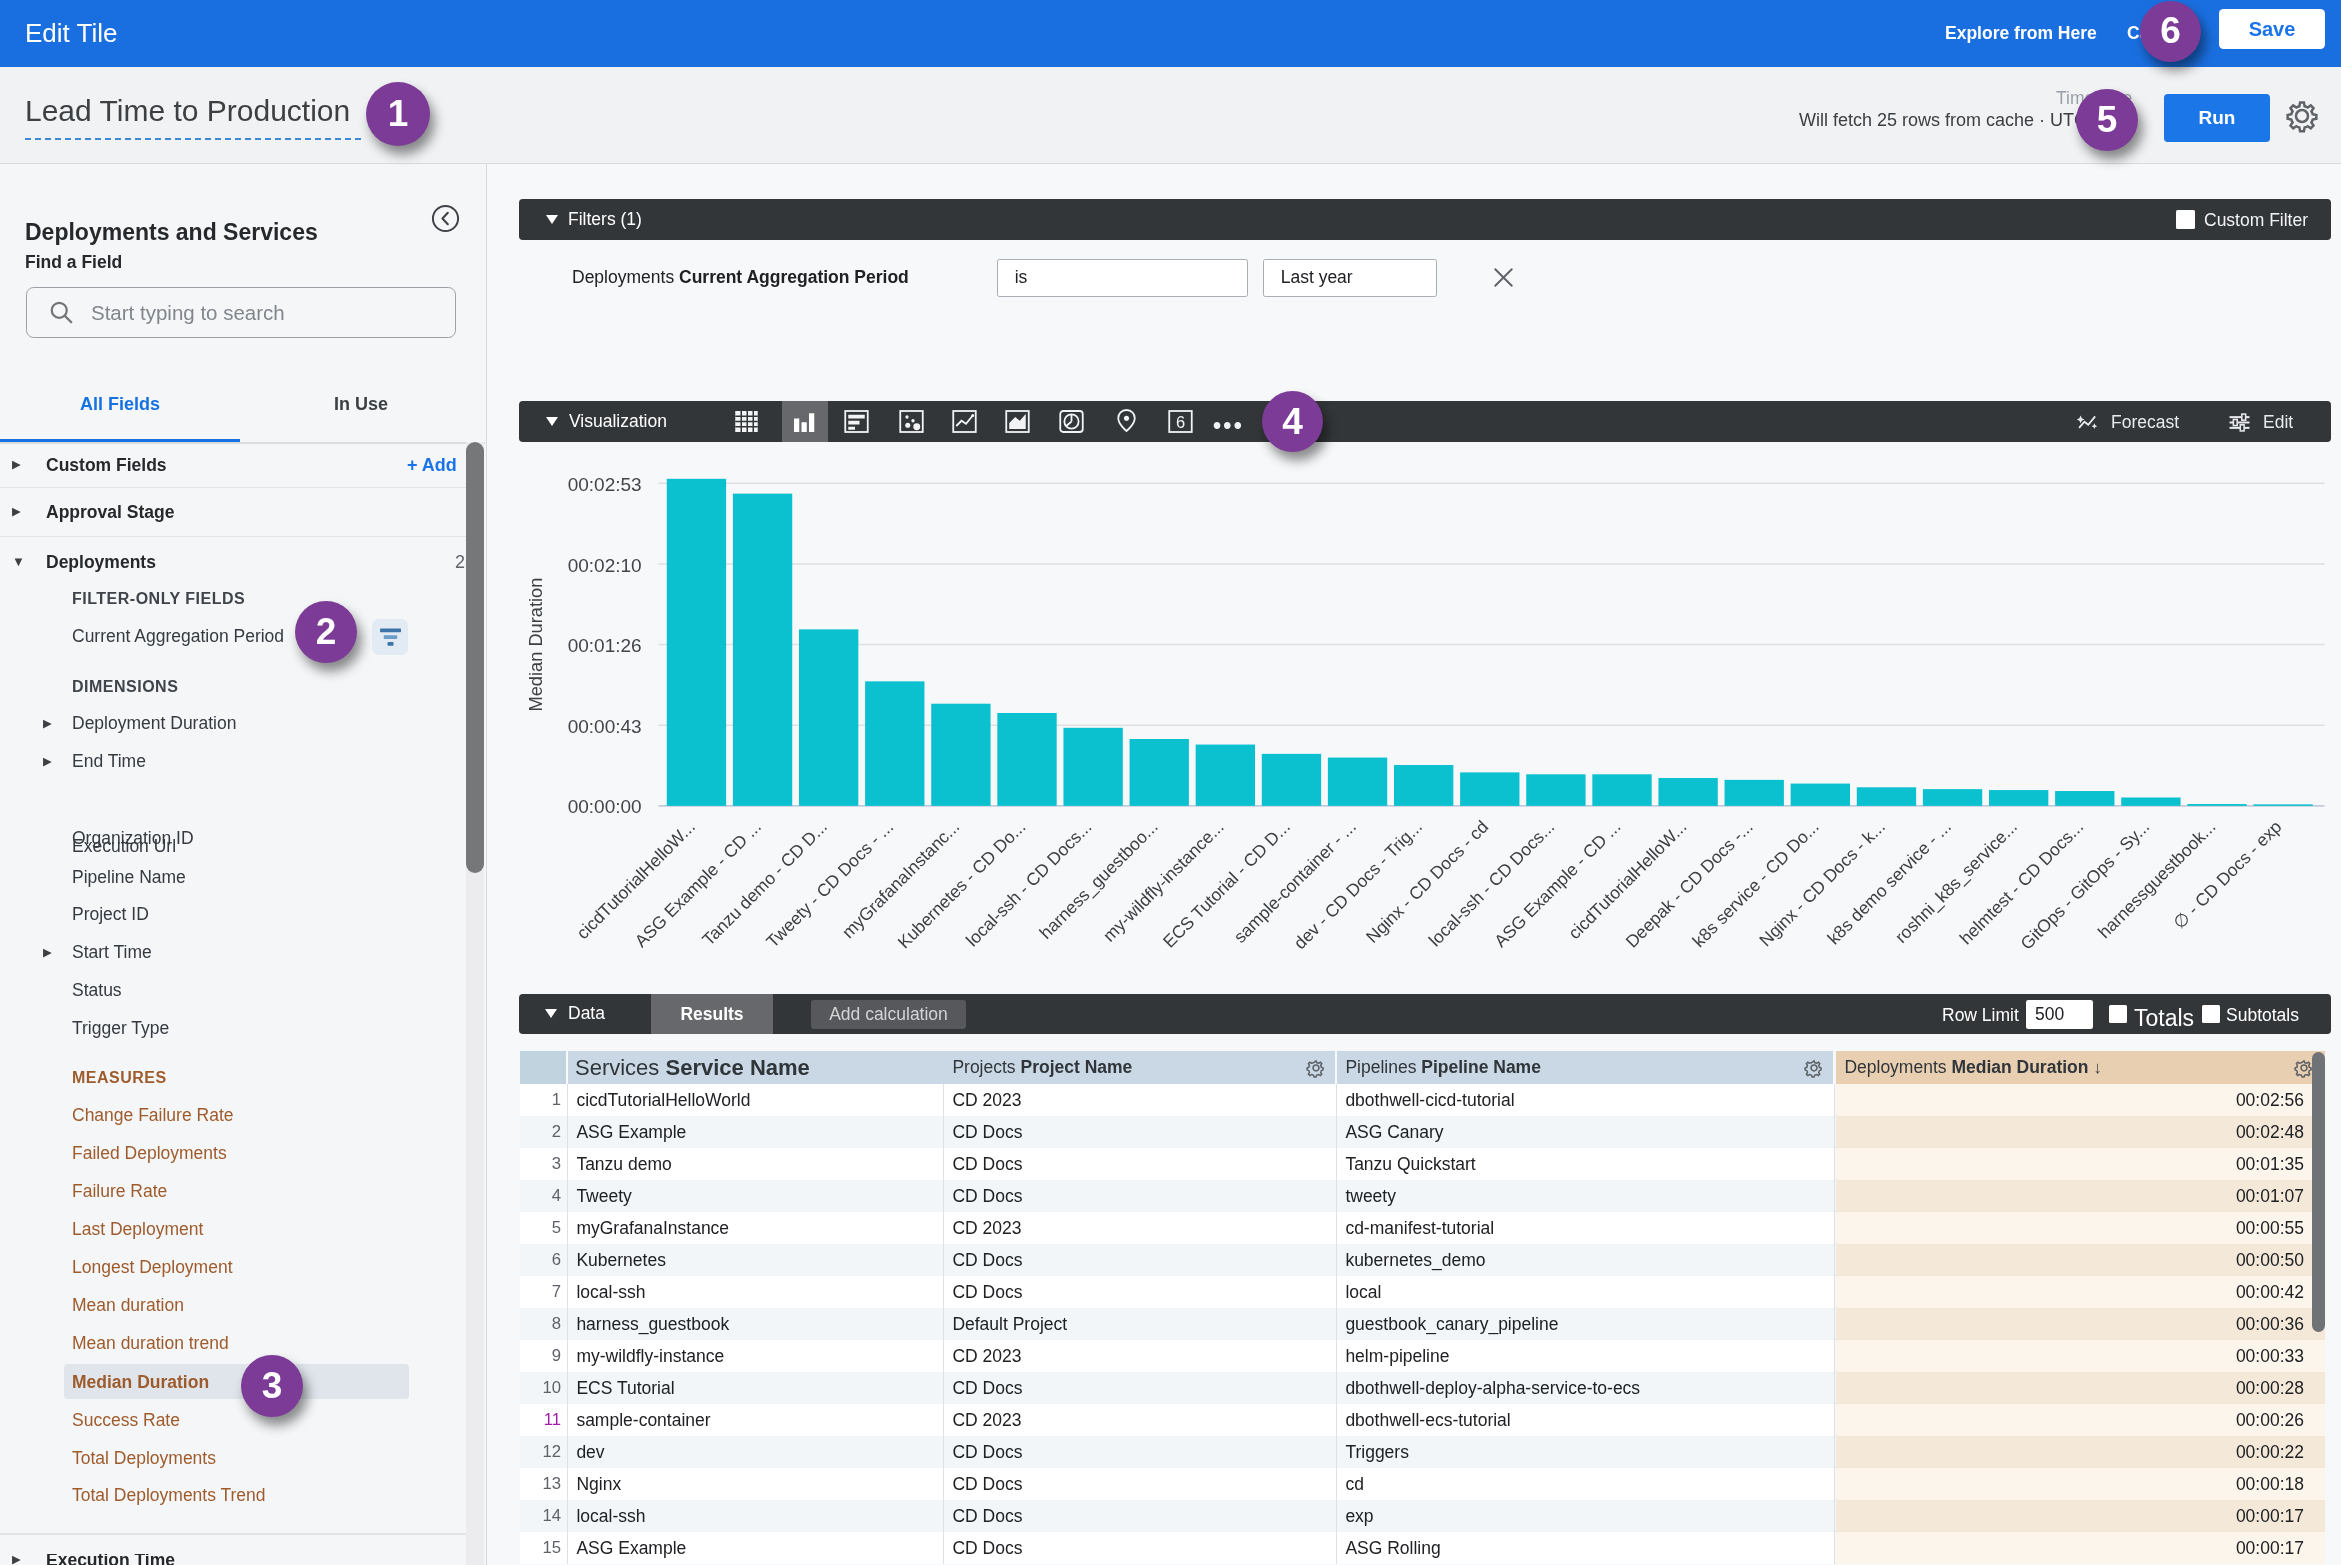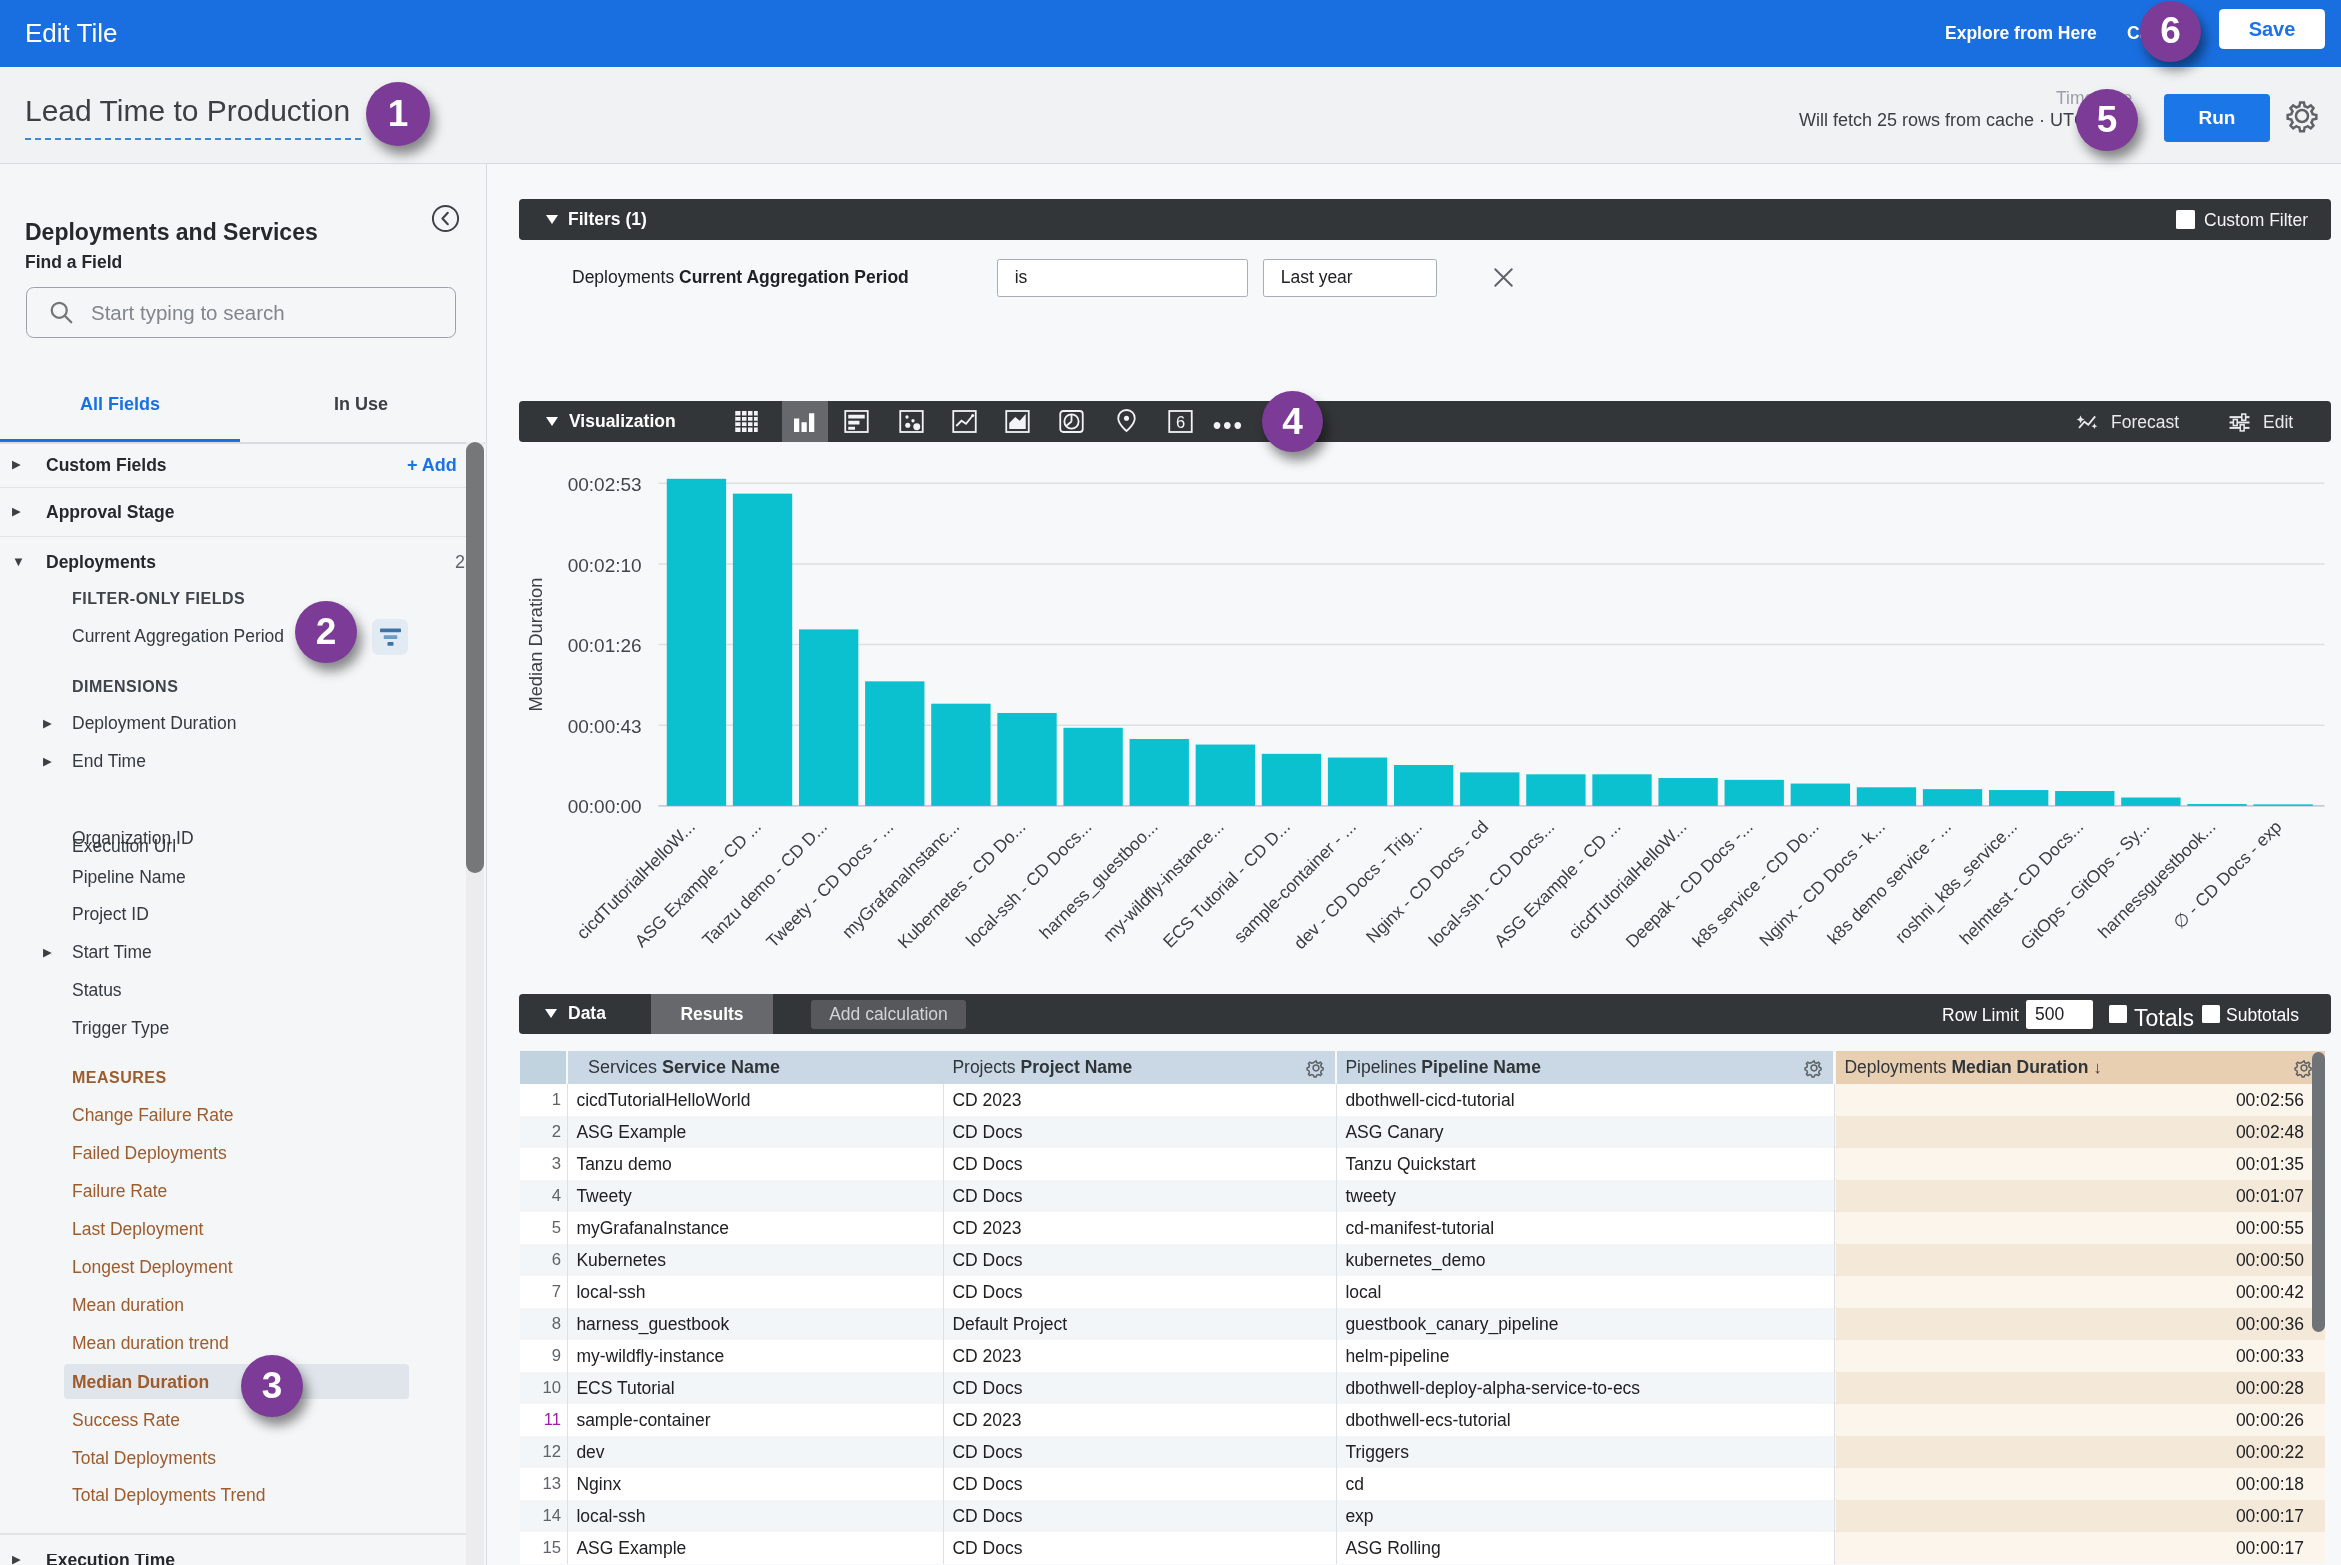--- a/index.html
+++ b/index.html
@@ -37,21 +37,21 @@
 
 #sbScroll { left:466px; top:278px; width:17.5px; height:1228px; background:#ececee; z-index:4; }
 #sbThumb { left:466px; top:278px; width:17.5px; height:431px; background:#757779; border-radius:9px; z-index:5; }
 
 
 .pc { position:absolute; border-radius:50%; background:#7b3b97; color:#fff; font-weight:700; font-size:37px; display:flex; align-items:center; justify-content:center; box-shadow:4.6px 8.4px 12px rgba(0,0,0,0.45); }
 
 
 .darkbar { position:absolute; left:519px; width:1812px; height:41px; background:#333639; border-radius:3.8px; color:#fff; }
 .db-caret { position:absolute; width:0; height:0; border-left:6.8px solid transparent; border-right:6.8px solid transparent; border-top:9px solid #fff; }
-.db-title { position:absolute; font-size:17.5px; font-weight:700; color:#fff; }
+.db-title { position:absolute; font-size:17.5px; font-weight:400; color:#fff; }
 
 
 .grpRow { left:0; width:466px; }
 .garr { position:absolute; left:12px; top:50%; transform:translateY(-50%); font-size:11.4px; color:#3c4043; }
 .grpRow .gtxt { position:absolute; left:46px; top:50%; transform:translateY(-50%); font-size:17.5px; font-weight:700; color:#26292c; }
 .grpRow span.garr { margin-top:-0.8px; }
 .secHdr { left:72px; font-size:16px; font-weight:700; color:#3e444a; letter-spacing:0.5px; }
 .fld { left:72px; font-size:17.5px; color:#343a40; }
 .farr { position:absolute; left:-29px; top:3px; font-size:11.4px; color:#3c4043; }
 .mclr { color:#9e5b2c; }
@@ -308,21 +308,21 @@
   <div style="position:absolute; left:1423px; top:11.4px; font-size:17.5px; color:#fff;">Row Limit</div>
   <div style="position:absolute; left:1507px; top:6px; width:67px; height:29px; background:#fff; border-radius:2.3px; font-size:17.5px; color:#202124; line-height:29px; padding-left:9px;">500</div>
   <div style="position:absolute; left:1590px; top:11.4px; width:17.5px; height:17.5px; background:#fff; border-radius:1.5px;"></div>
   <div style="position:absolute; left:1615px; top:11.4px; font-size:23px; color:#fff;">Totals</div>
   <div style="position:absolute; left:1683px; top:11.4px; width:17.5px; height:17.5px; background:#fff; border-radius:1.5px;"></div>
   <div style="position:absolute; left:1707px; top:11.4px; font-size:17.5px; color:#fff;">Subtotals</div>
 </div>
 
 <div class="abs" style="left:520px; top:1051px; width:1805px; height:33px;">
 <div style="position:absolute; left:0; top:0; width:48px; height:33px; background:#c2d3e0; border-right:2.3px solid #f7f9fa;"></div>
-<div style="position:absolute; left:48px; top:0; width:411px; height:33px; background:#c9d8e4; border-right:2.3px solid #f7f9fa; font-size:18px; color:#30353a; line-height:33px; padding-left:20px; white-space:nowrap; overflow:hidden;">Services <b>Service Name</b><svg width="20" height="20" viewBox="0 0 24 24" style="position:absolute; right:9px; top:6.8px;">
+<div style="position:absolute; left:48px; top:0; width:411px; height:33px; background:#c9d8e4; border-right:2.3px solid #f7f9fa; font-size:22px; color:#30353a; line-height:33px; padding-left:7px; white-space:nowrap; overflow:hidden;">Services <b>Service Name</b><svg width="20" height="20" viewBox="0 0 24 24" style="position:absolute; right:9px; top:6.8px;">
         <path fill="none" stroke="#5a6065" stroke-width="1.8" d="M12 8.5 a3.5 3.5 0 1 0 0 7 a3.5 3.5 0 1 0 0 -7 Z M12 3.5 l1 2.2 2.3 0.6 2-1.2 1.6 1.6 -1.2 2 0.6 2.3 2.2 1 0 2.2 -2.2 1 -0.6 2.3 1.2 2 -1.6 1.6 -2-1.2 -2.3 0.6 -1 2.2 -2.2 0 -1-2.2 -2.3-0.6 -2 1.2 -1.6-1.6 1.2-2 -0.6-2.3 -2.2-1 0-2.2 2.2-1 0.6-2.3 -1.2-2 1.6-1.6 2 1.2 2.3-0.6 Z"></path>
       </svg></div>
 <div style="position:absolute; left:424px; top:0; width:393px; height:33px; background:#c9d8e4; border-right:2.3px solid #f7f9fa; font-size:17.5px; color:#30353a; line-height:33px; padding-left:8.4px; white-space:nowrap; overflow:hidden;">Projects <b>Project Name</b><svg width="20" height="20" viewBox="0 0 24 24" style="position:absolute; right:9px; top:6.8px;">
         <path fill="none" stroke="#5a6065" stroke-width="1.8" d="M12 8.5 a3.5 3.5 0 1 0 0 7 a3.5 3.5 0 1 0 0 -7 Z M12 3.5 l1 2.2 2.3 0.6 2-1.2 1.6 1.6 -1.2 2 0.6 2.3 2.2 1 0 2.2 -2.2 1 -0.6 2.3 1.2 2 -1.6 1.6 -2-1.2 -2.3 0.6 -1 2.2 -2.2 0 -1-2.2 -2.3-0.6 -2 1.2 -1.6-1.6 1.2-2 -0.6-2.3 -2.2-1 0-2.2 2.2-1 0.6-2.3 -1.2-2 1.6-1.6 2 1.2 2.3-0.6 Z"></path>
       </svg></div>
 <div style="position:absolute; left:817px; top:0; width:498px; height:33px; background:#c9d8e4; border-right:2.3px solid #f7f9fa; font-size:17.5px; color:#30353a; line-height:33px; padding-left:8.4px; white-space:nowrap; overflow:hidden;">Pipelines <b>Pipeline Name</b><svg width="20" height="20" viewBox="0 0 24 24" style="position:absolute; right:9px; top:6.8px;">
         <path fill="none" stroke="#5a6065" stroke-width="1.8" d="M12 8.5 a3.5 3.5 0 1 0 0 7 a3.5 3.5 0 1 0 0 -7 Z M12 3.5 l1 2.2 2.3 0.6 2-1.2 1.6 1.6 -1.2 2 0.6 2.3 2.2 1 0 2.2 -2.2 1 -0.6 2.3 1.2 2 -1.6 1.6 -2-1.2 -2.3 0.6 -1 2.2 -2.2 0 -1-2.2 -2.3-0.6 -2 1.2 -1.6-1.6 1.2-2 -0.6-2.3 -2.2-1 0-2.2 2.2-1 0.6-2.3 -1.2-2 1.6-1.6 2 1.2 2.3-0.6 Z"></path>
       </svg></div>
 <div style="position:absolute; left:1316px; top:0; width:489px; height:33px; background:#e9cfb2; border-right:2.3px solid #e9cfb2; font-size:17.5px; color:#30353a; line-height:33px; padding-left:8.4px; white-space:nowrap; overflow:hidden;">Deployments <b>Median Duration</b> <span style="font-size:16.7px;">↓</span><svg width="20" height="20" viewBox="0 0 24 24" style="position:absolute; right:9px; top:6.8px;">
         <path fill="none" stroke="#5a6065" stroke-width="1.8" d="M12 8.5 a3.5 3.5 0 1 0 0 7 a3.5 3.5 0 1 0 0 -7 Z M12 3.5 l1 2.2 2.3 0.6 2-1.2 1.6 1.6 -1.2 2 0.6 2.3 2.2 1 0 2.2 -2.2 1 -0.6 2.3 1.2 2 -1.6 1.6 -2-1.2 -2.3 0.6 -1 2.2 -2.2 0 -1-2.2 -2.3-0.6 -2 1.2 -1.6-1.6 1.2-2 -0.6-2.3 -2.2-1 0-2.2 2.2-1 0.6-2.3 -1.2-2 1.6-1.6 2 1.2 2.3-0.6 Z"></path>

